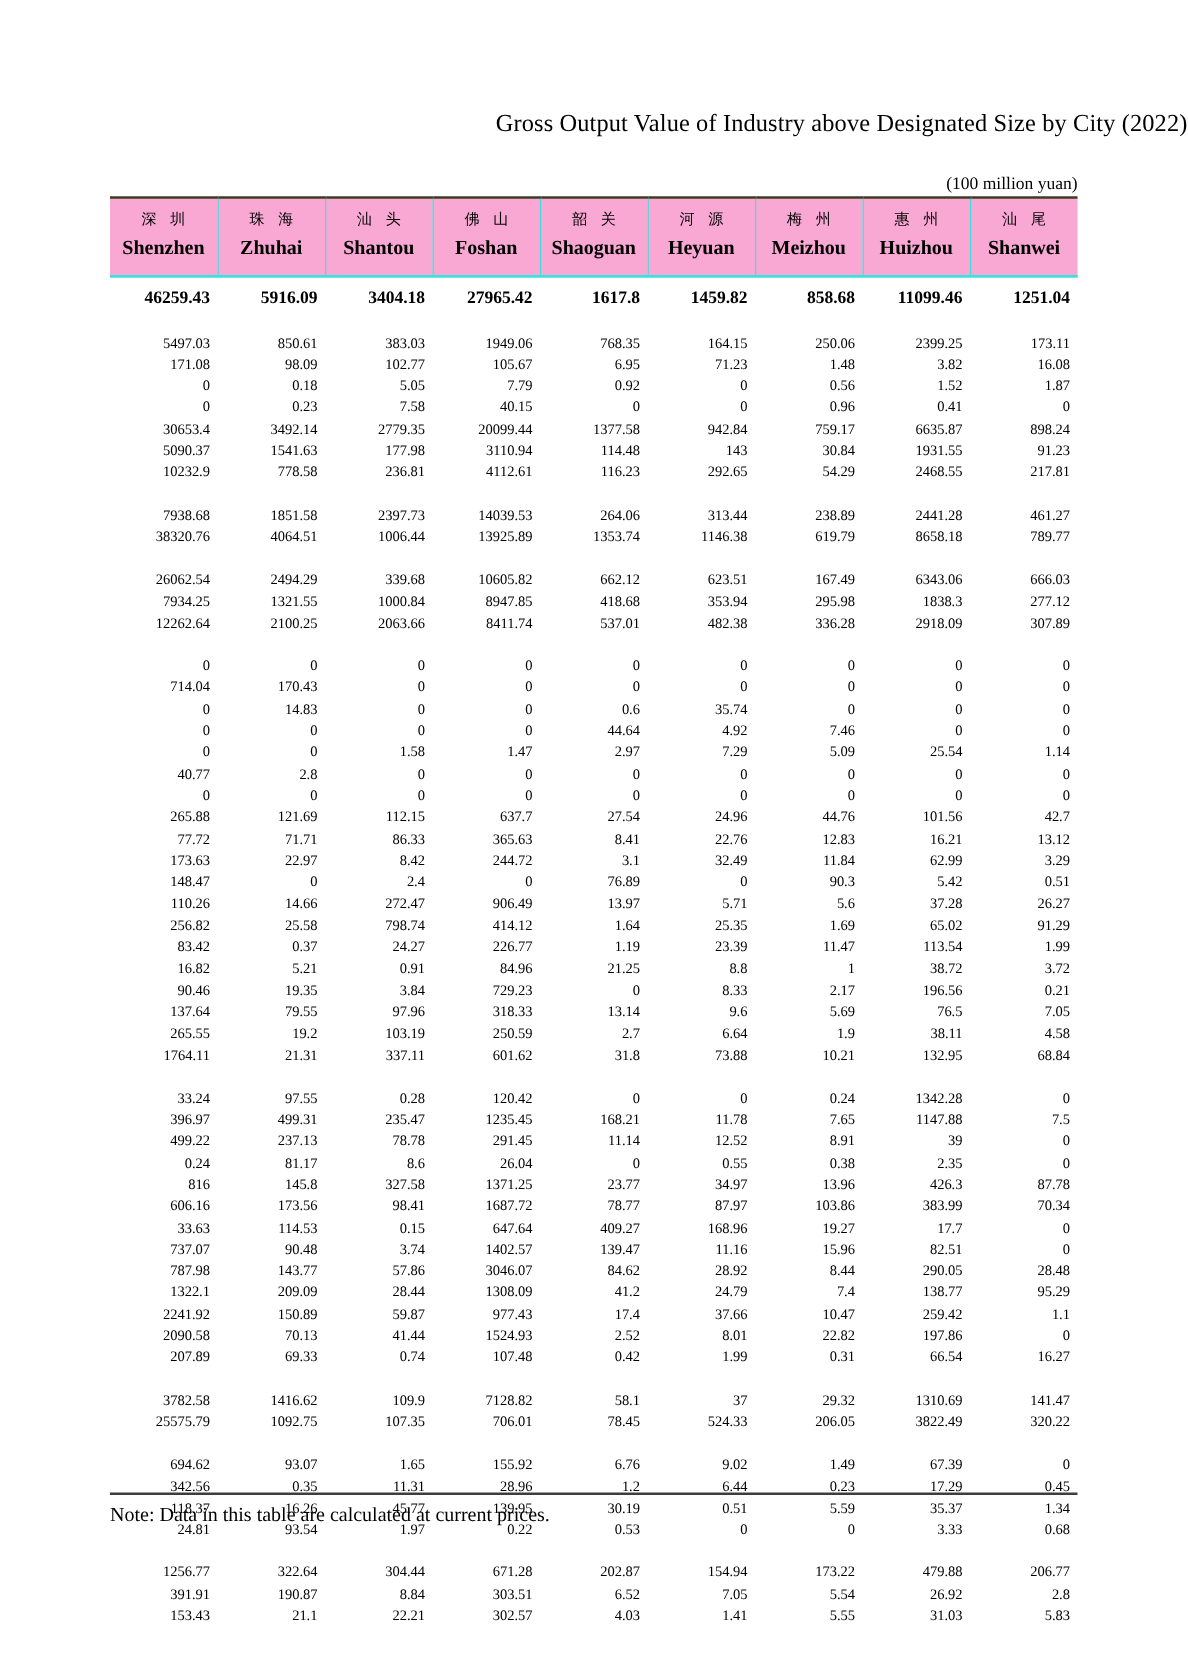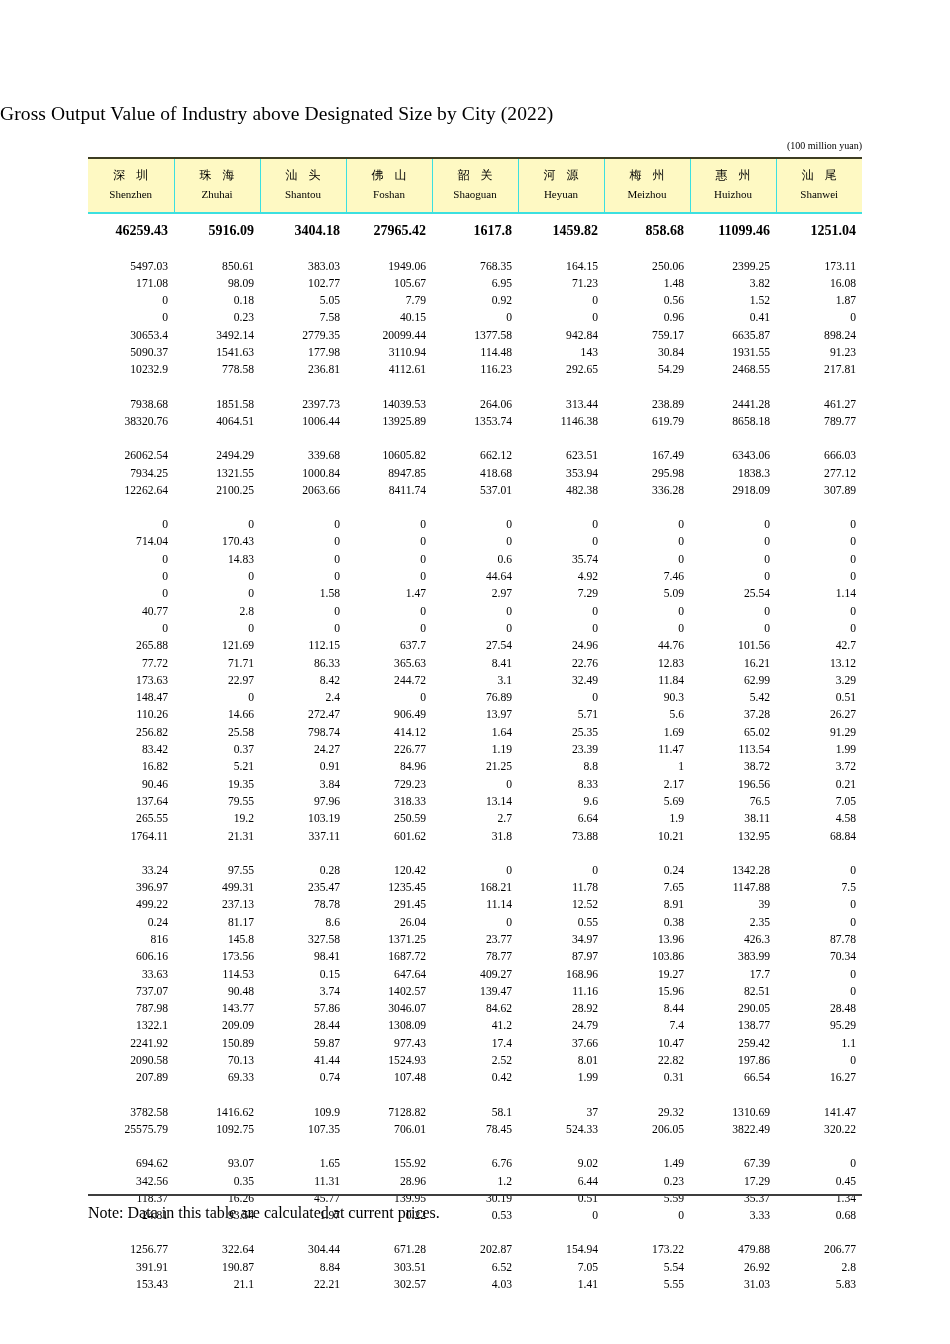--- a/index.html
+++ b/index.html
@@ -20,56 +20,56 @@
     width: 950px;
     height: 1344px;
     position: relative;
     box-sizing: border-box;
   }
 
   
   .title {
     position: absolute;
     left: 0;
-    top: 103px;
+    top: 89px;
     width: 950px;
-    text-align: left;
+    text-align: right;
     font-size: 19.5px;
     font-weight: normal;
     letter-spacing: 0.1px;
     font-family: "Liberation Serif", "DejaVu Serif", serif;
   }
 
   
   .unit-note {
     position: absolute;
     right: 88px;
     top: 140px;
-    font-size: 10px;
+    font-size: 14px;
   }
 
   
   .table-wrap {
     position: absolute;
     left: 88px;
     top: 157px;
     width: 774px;
   }
 
   table.data-table {
     border-collapse: collapse;
     width: 774px;
     table-layout: fixed;
     font-size: 11.5px;
   }
   table.data-table col { width: 86px; }
 
   
   thead tr.header-row th {
-    background: #fef9c3;
+    background: #f9a8d4;
     border-top: 2.5px solid #3d3d22;
     border-bottom: 2px solid #3ce0e0;
     border-left: 1.5px solid #3ce0e0;
     border-right: none;
     padding: 7px 4px 8px 4px;
     text-align: center;
     vertical-align: top;
     font-weight: normal;
     height: 54px;
     box-sizing: border-box;
@@ -80,24 +80,25 @@
   .hdr-cn {
     display: block;
     font-size: 12px;
     letter-spacing: 4px;
     text-indent: 4px;
     line-height: 1.5;
     white-space: nowrap;
   }
   .hdr-en {
     display: block;
-    font-size: 11px;
+    font-size: 16px;
     line-height: 1.6;
     margin-top: 2px;
     white-space: nowrap;
+    font-weight: bold;
   }
 
   
   tbody td {
     text-align: right;
     padding: 0 6px 0 2px;
     height: 17.3px;
     line-height: 17.3px;
     font-size: 11.6px;
     white-space: nowrap;

